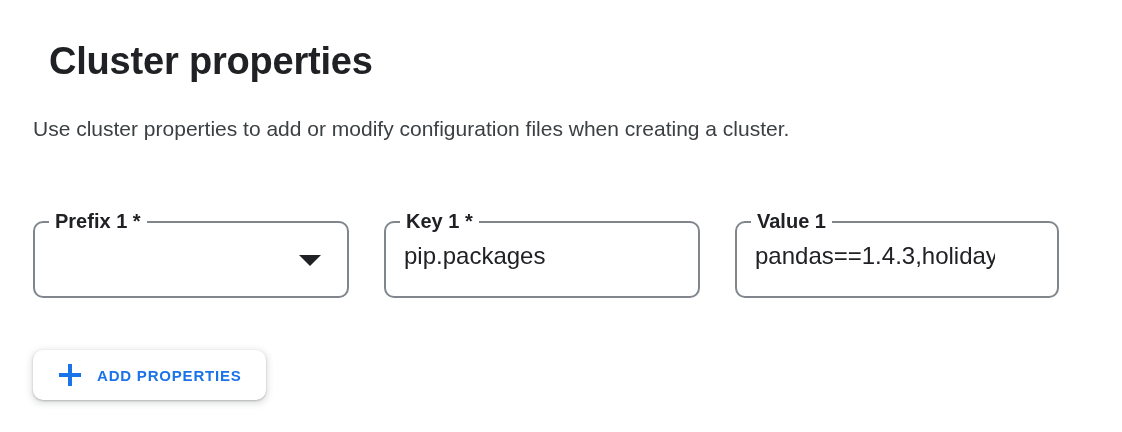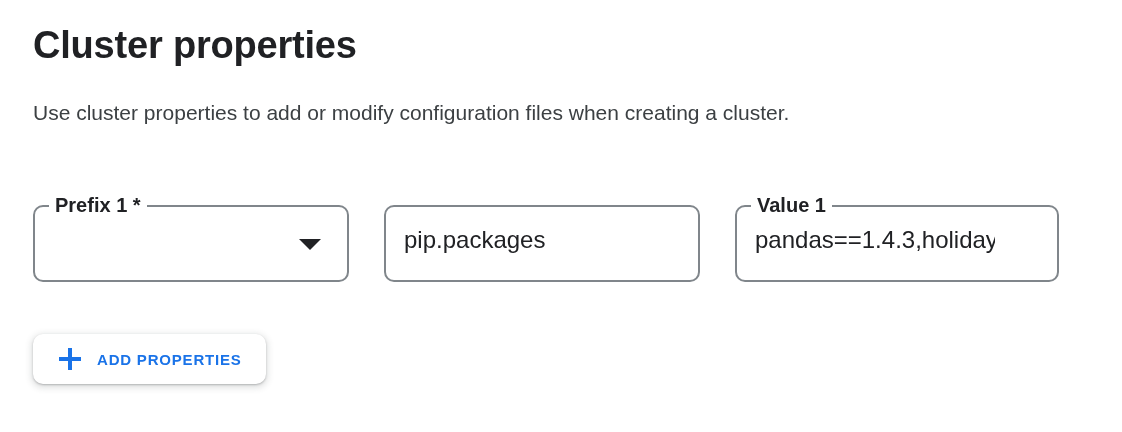--- a/index.html
+++ b/index.html
@@ -12,21 +12,21 @@
   .page {
     position: relative;
     width: 1122px;
     height: 432px;
     overflow: hidden;
     background: #ffffff;
     box-sizing: border-box;
     padding: 22px 0 0 33px;
   }
   .page-title {
-    margin: 0;
+    margin: 16px;
     font-size: 38px;
     line-height: 46px;
     font-weight: 700;
     letter-spacing: -0.2px;
     color: #202124;
   }
   .page-description {
     margin: 31px 0 11px 0;
     font-size: 21px;
     line-height: 28px;
@@ -141,20 +141,21 @@
   <p class="page-description">Use cluster properties to add or modify configuration files when creating a cluster.</p>
 
   <div class="fields-row">
 
     <div class="field select-field">
       <span class="field-label">Prefix 1 *</span>
       <span class="dropdown-arrow"></span>
     </div>
 
     <div class="field">
+      <span class="field-label">Key 1 *</span>
       <input type="text" class="field-input" value="pip.packages" style="">
     </div>
 
     <div class="field field--value">
       <span class="field-label">Value 1</span>
       <input type="text" class="field-input" value="pandas==1.4.3,holiday" style="">
     </div>
 
   </div>
 

